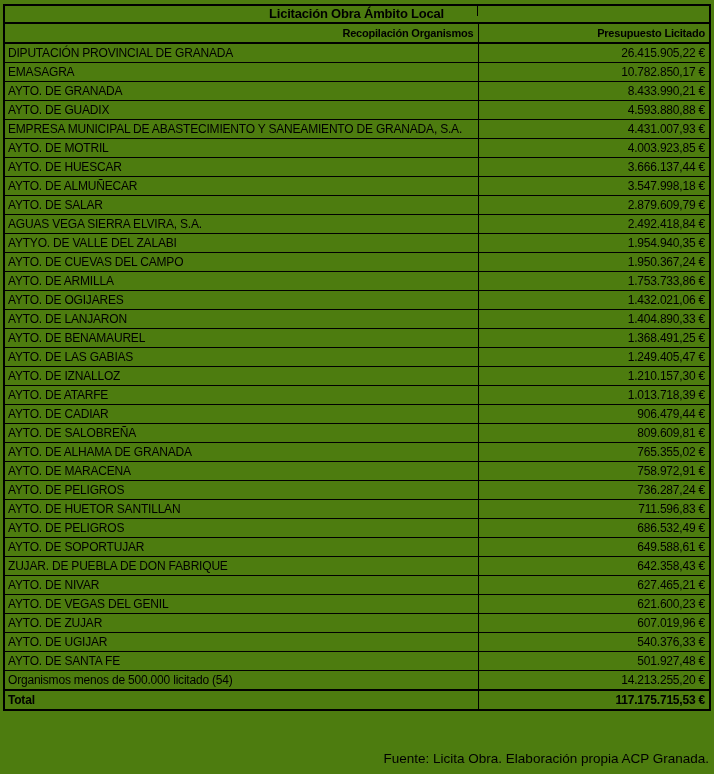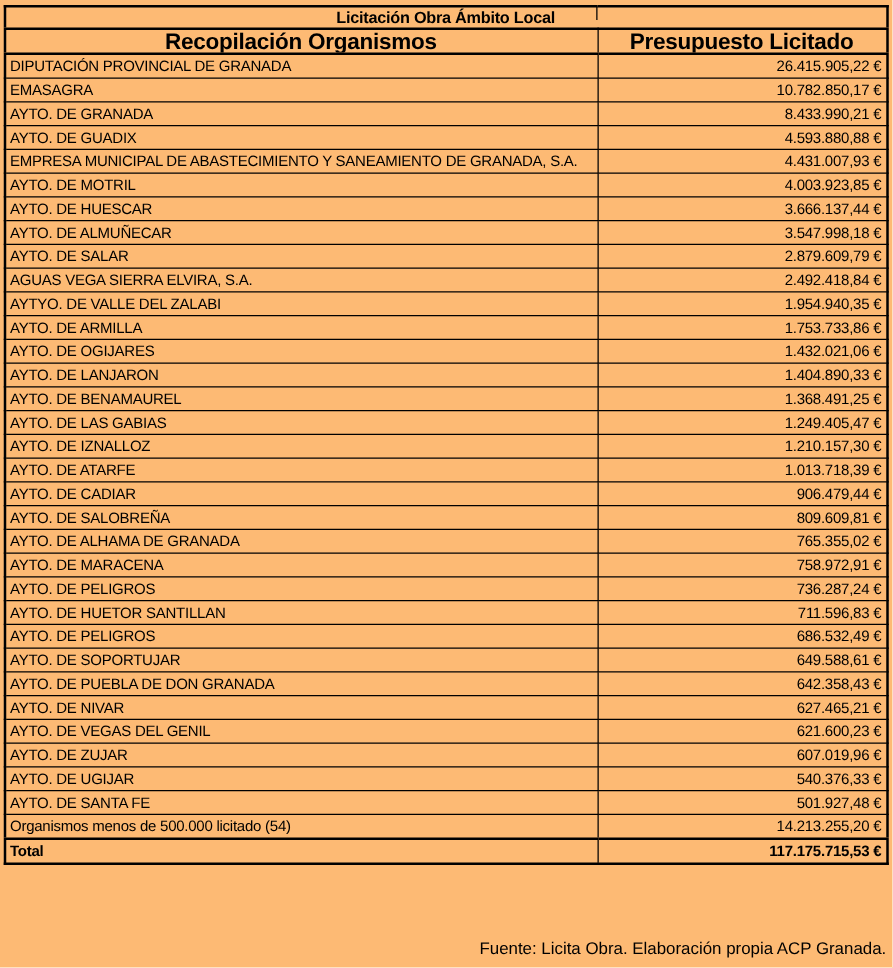--- a/index.html
+++ b/index.html
@@ -7,21 +7,21 @@
     margin: 0;
     padding: 0;
     background: #ffffff;
     font-family: "Liberation Sans", sans-serif;
     color: #000000;
   }
   .page {
     position: relative;
     width: 714px;
     height: 774px;
-    background: #fdba74;
+    background: #4d7c0f;
     overflow: hidden;
   }
   table.data-table {
     position: absolute;
     left: 3px;
     top: 4px;
     width: 706px;
     border-collapse: collapse;
     table-layout: fixed;
     border: 2px solid #000000;
@@ -41,23 +41,23 @@
   }
   tr.title-row th {
     text-align: center;
     font-weight: bold;
     font-size: 13px;
     height: 16px;
     line-height: 16px;
     border-bottom: 2px solid #000000;
   }
   tr.header-row th {
-    text-align: center;
+    text-align: right;
     font-weight: bold;
-    font-size: 18px;
+    font-size: 11px;
     height: 18px;
     line-height: 18px;
     border-bottom: 2px solid #000000;
   }
   td.num { text-align: right; }
   tr.total-row td {
     font-weight: bold;
     border-top: 2px solid #000000;
   }
   .divider-tick {
@@ -135,20 +135,24 @@
         </tr>
         <tr>
           <td>AGUAS VEGA SIERRA ELVIRA, S.A.</td>
           <td class="num">2.492.418,84 €</td>
         </tr>
         <tr>
           <td>AYTYO. DE VALLE DEL ZALABI</td>
           <td class="num">1.954.940,35 €</td>
         </tr>
         <tr>
+          <td>AYTO. DE CUEVAS DEL CAMPO</td>
+          <td class="num">1.950.367,24 €</td>
+        </tr>
+        <tr>
           <td>AYTO. DE ARMILLA</td>
           <td class="num">1.753.733,86 €</td>
         </tr>
         <tr>
           <td>AYTO. DE OGIJARES</td>
           <td class="num">1.432.021,06 €</td>
         </tr>
         <tr>
           <td>AYTO. DE LANJARON</td>
           <td class="num">1.404.890,33 €</td>
@@ -195,21 +199,21 @@
         </tr>
         <tr>
           <td>AYTO. DE PELIGROS</td>
           <td class="num">686.532,49 €</td>
         </tr>
         <tr>
           <td>AYTO. DE SOPORTUJAR</td>
           <td class="num">649.588,61 €</td>
         </tr>
         <tr>
-          <td>AYTO. DE PUEBLA DE DON GRANADA</td>
+          <td>ZUJAR. DE PUEBLA DE DON FABRIQUE</td>
           <td class="num">642.358,43 €</td>
         </tr>
         <tr>
           <td>AYTO. DE NIVAR</td>
           <td class="num">627.465,21 €</td>
         </tr>
         <tr>
           <td>AYTO. DE VEGAS DEL GENIL</td>
           <td class="num">621.600,23 €</td>
         </tr>

